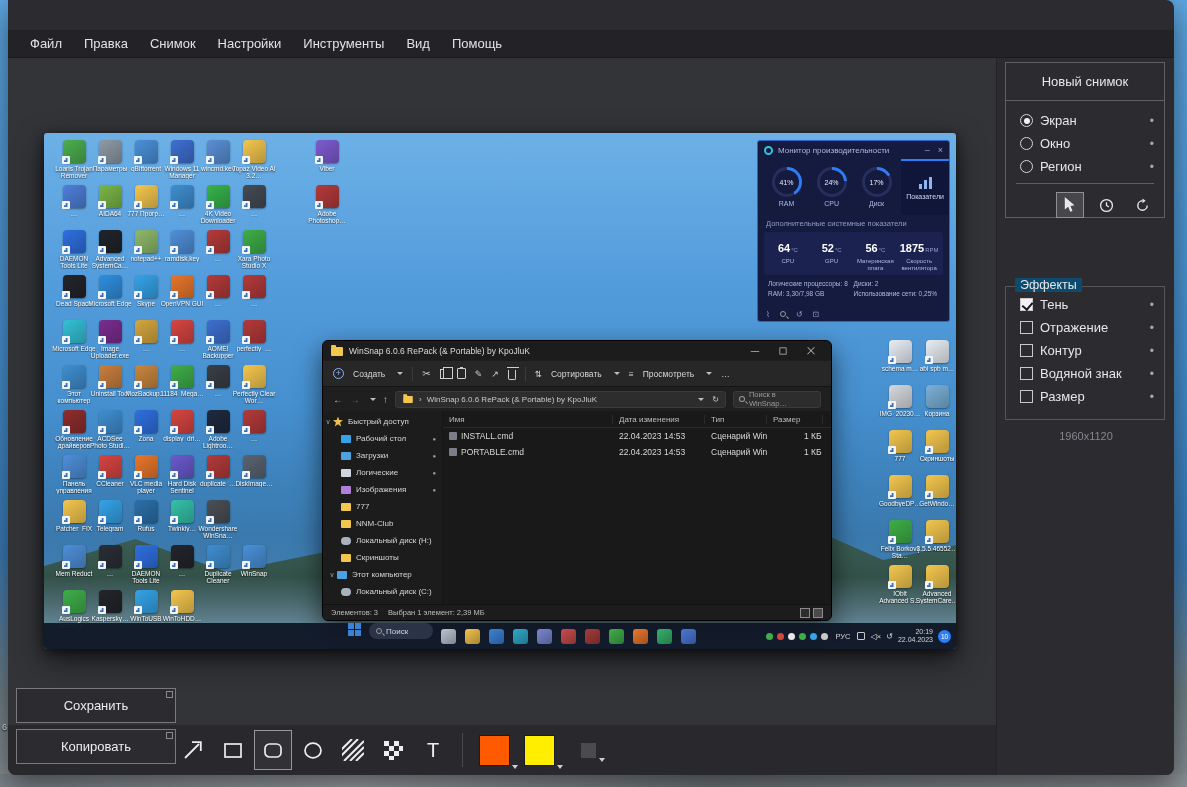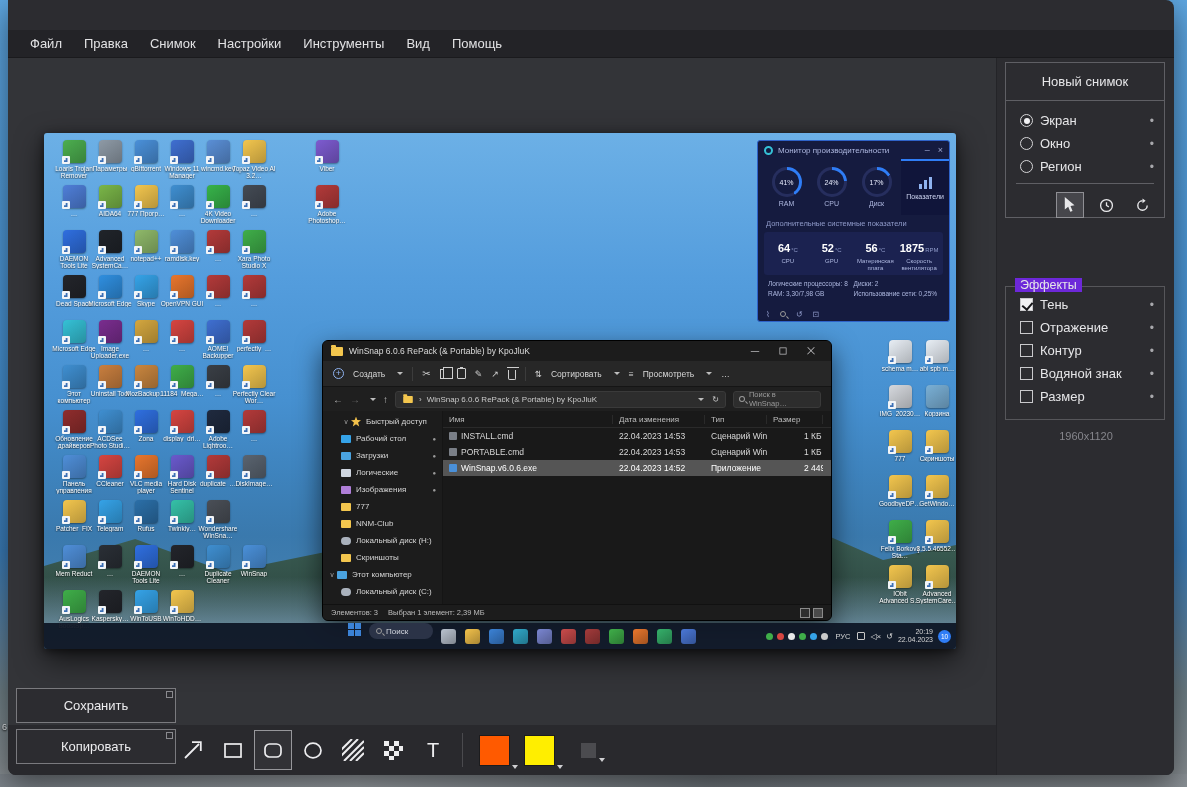--- a/index.html
+++ b/index.html
@@ -35,21 +35,21 @@
   .radio{width:13px;height:13px;border:1px solid #d6d6d8;border-radius:50%;position:relative;background:#2c2c30;}
   .radio.on::after{content:"";position:absolute;inset:2.5px;background:#f2f2f4;border-radius:50%;}
   .check{width:13px;height:13px;border:1px solid #c9c9cc;position:relative;background:#2c2c30;}
   .check.on{background:#f2f2f4;}
   .check.on::after{content:"";position:absolute;left:2.5px;top:1px;width:5px;height:8px;border:solid #17171a;border-width:0 2px 2px 0;transform:rotate(40deg);}
   .pdivider{height:1px;background:#5f5f64;margin:5px 10px;}
   .ptools{display:flex;justify-content:flex-end;gap:8px;padding:3px 8px;}
   .ptool{width:28px;height:26px;display:flex;align-items:center;justify-content:center;background:transparent;border:1px solid transparent;}
   .ptool.sel{background:#46464b;border-color:#8f8f94;}
   #fxbox{top:228px;height:134px;border-color:#56565a;padding-top:6px;}
-  #fxlegend{position:absolute;top:220px;left:18px;background:#6d28d9;padding:0 5px;font-size:12.5px;color:#e6e6e8;z-index:2;}
+  #fxlegend{position:absolute;top:220px;left:18px;background:#0c4a6e;padding:0 5px;font-size:12.5px;color:#e6e6e8;z-index:2;}
   #sizelabel{position:absolute;top:372px;left:0;width:178px;text-align:center;color:#86868c;font-size:11px;}
   .bigbtn{position:absolute;left:8px;width:160px;height:35px;border:1px solid #7a7a7e;background:#2c2c30;color:#ececee;font-size:13px;display:flex;align-items:center;justify-content:center;}
   .bigbtn .corner{position:absolute;top:2px;right:2px;width:7px;height:7px;border:1px solid #8a8a8e;}
   
   #btoolbar{position:absolute;left:0;right:178px;bottom:0;height:50px;background:#29292d;display:flex;align-items:center;padding:0 6px;gap:2px;}
   .tool{width:38px;height:40px;background:transparent;border:1px solid transparent;display:flex;align-items:center;justify-content:center;}
   .tool.sel{border-color:#97979b;background:#323236;}
   .tsep{width:1px;height:34px;background:#4a4a4e;margin:0 8px;}
   .swatch{position:relative;width:31px;height:31px;margin:0 6px;border:1px solid #1c1c1e;}
   .swatch.small{width:15px;height:15px;margin-left:18px;border:none;}
@@ -746,21 +746,21 @@
                 <span>↻</span>
               </span>
             </span>
             <span class="srch">
               <span class="lens"></span>
               <span>Поиск в WinSnap…</span>
             </span>
           </div>
           <div class="ex-body">
             <div class="ex-side" id="exside">
-                <div class="srow" style="padding-left: 18px;">
+                <div class="srow" style="padding-left: 0;">
                   <span class="chev">∨</span>
                   <span class="sic" style="background: rgb(242, 193, 75); border-radius: 1px; height: 10px; clip-path: polygon(50% 0px, 63% 35%, 100% 38%, 71% 60%, 82% 100%, 50% 77%, 18% 100%, 29% 60%, 0px 38%, 37% 35%);"></span>
                   <span>Быстрый доступ</span>
                 </div>
                 <div class="srow" style="padding-left: 18px;">
                   <span class="sic" style="background: rgb(53, 163, 232); border-radius: 1px; height: 8px; clip-path: none;"></span>
                   <span>Рабочий стол</span>
                   <span class="pin">●</span>
                 </div>
                 <div class="srow" style="padding-left: 18px;">
@@ -817,26 +817,20 @@
                     <div><span class="fic" style="background: rgb(122, 127, 135);"></span>INSTALL.cmd</div>
                     <div>22.04.2023 14:53</div>
                     <div>Сценарий Windo...</div>
                     <div class="fsz">1 КБ</div>
                   </div>
                   <div class="frow">
                     <div><span class="fic" style="background: rgb(122, 127, 135);"></span>PORTABLE.cmd</div>
                     <div>22.04.2023 14:53</div>
                     <div>Сценарий Windo...</div>
                     <div class="fsz">1 КБ</div>
-                  </div>
-                  <div class="frow sel">
-                    <div><span class="fic" style="background: rgb(74, 144, 217);"></span>WinSnap.v6.0.6.exe</div>
-                    <div>22.04.2023 14:52</div>
-                    <div>Приложение</div>
-                    <div class="fsz">2 449 КБ</div>
                   </div>
                 </div>
             </div>
           </div>
           <div class="ex-status">
             <span>Элементов: 3</span>
             <span>Выбран 1 элемент: 2,39 МБ</span>
             <span class="viewics">
               <span class="viewic"></span>
               <span class="viewic on"></span>

